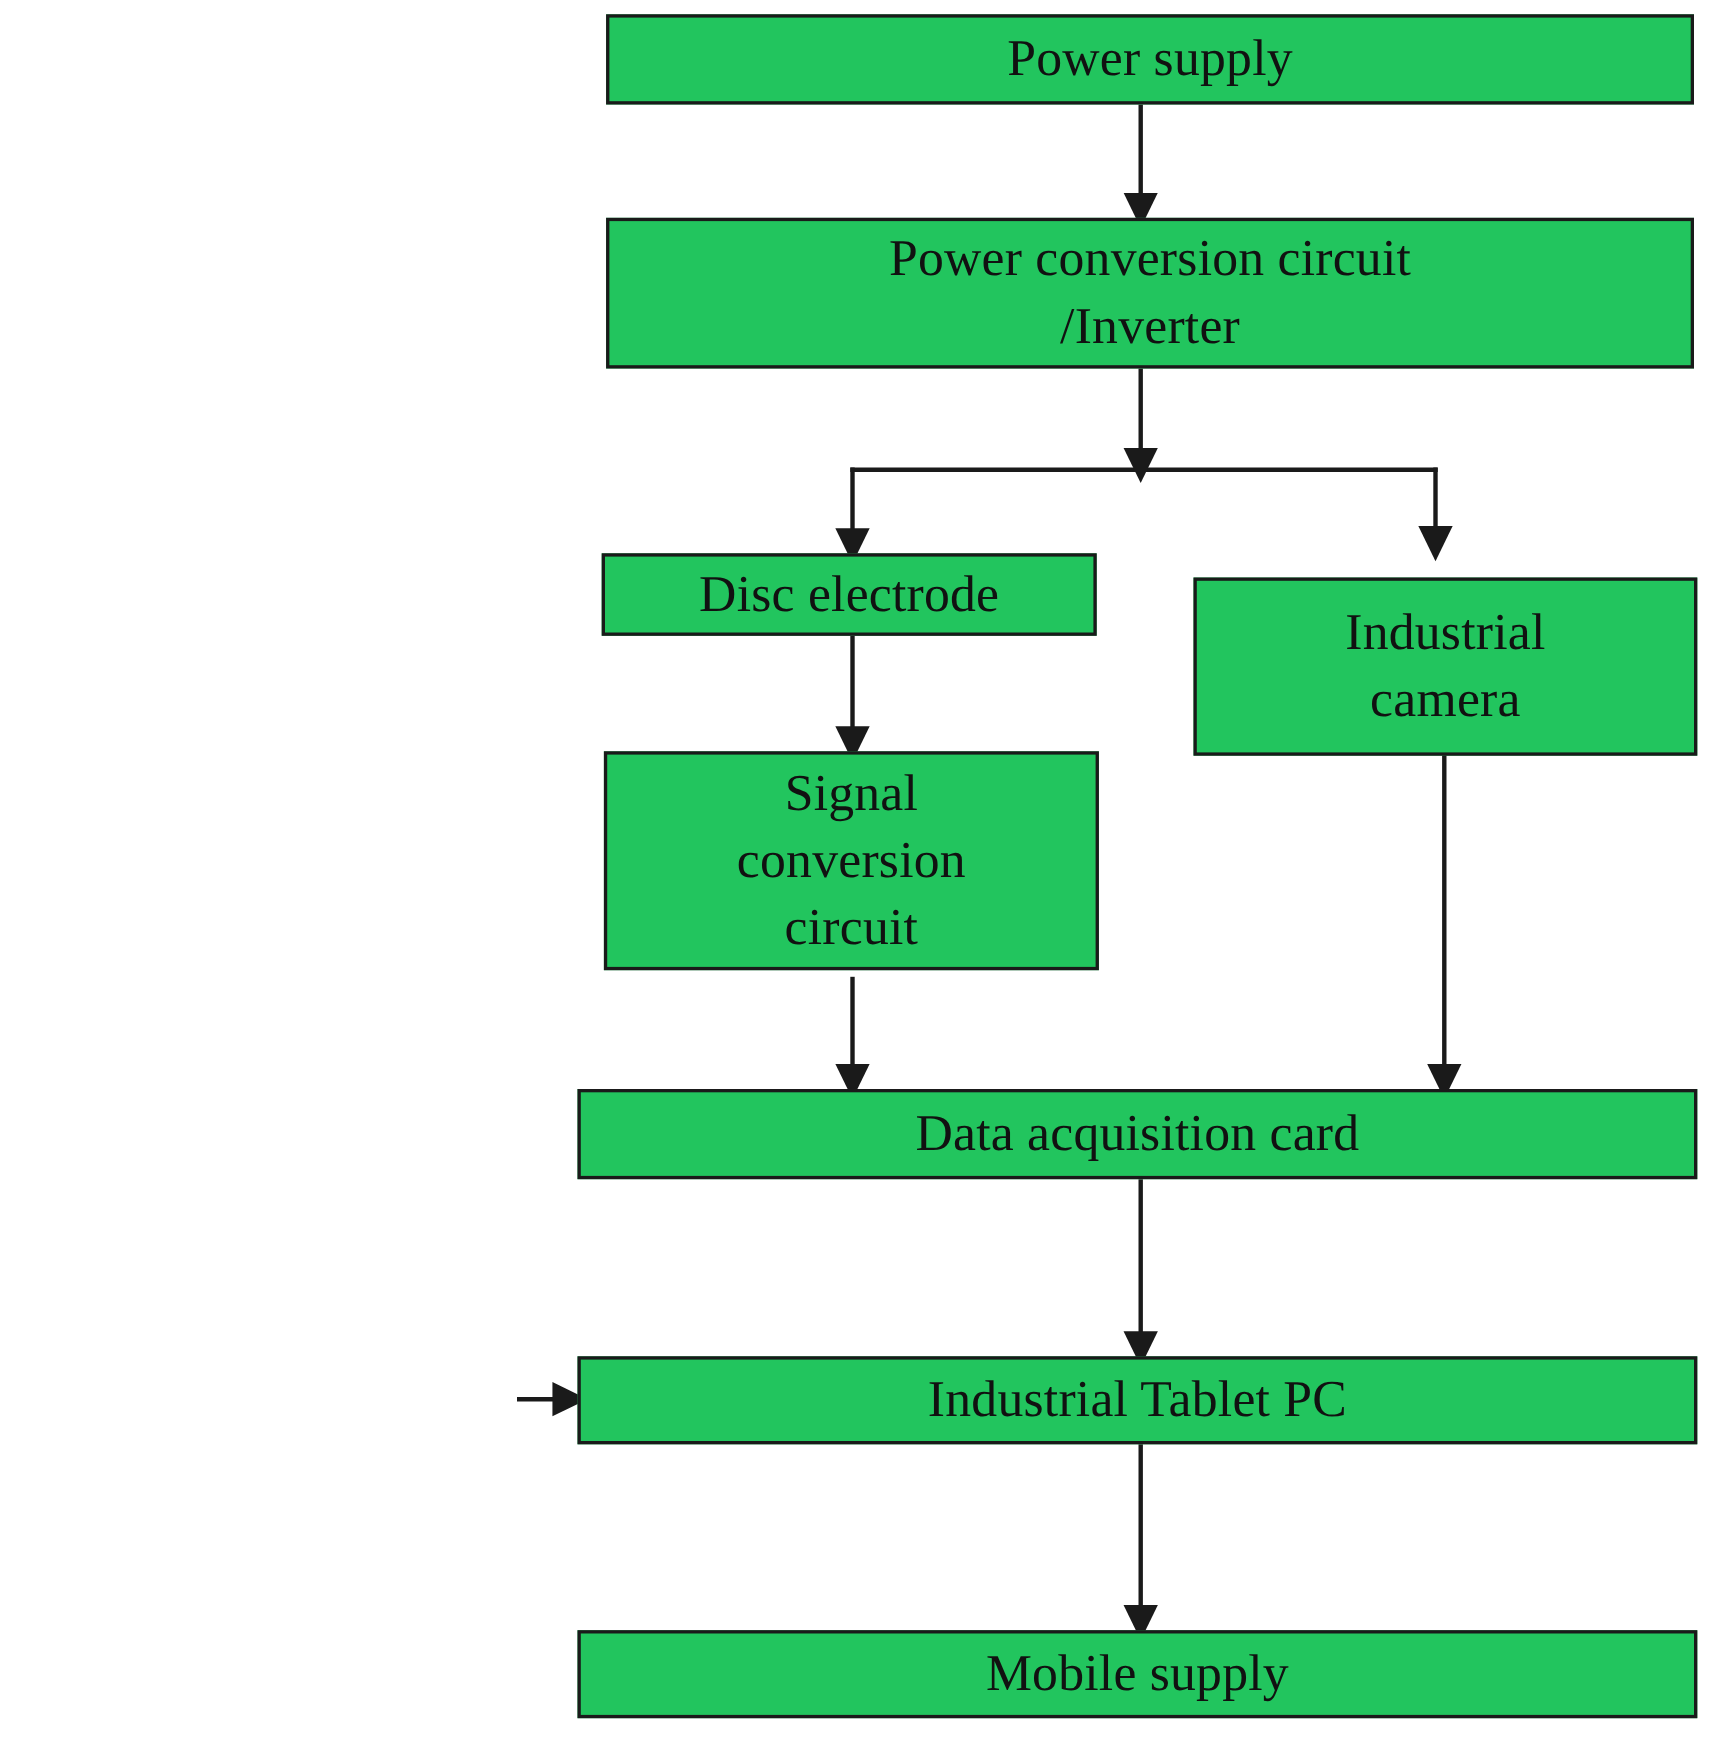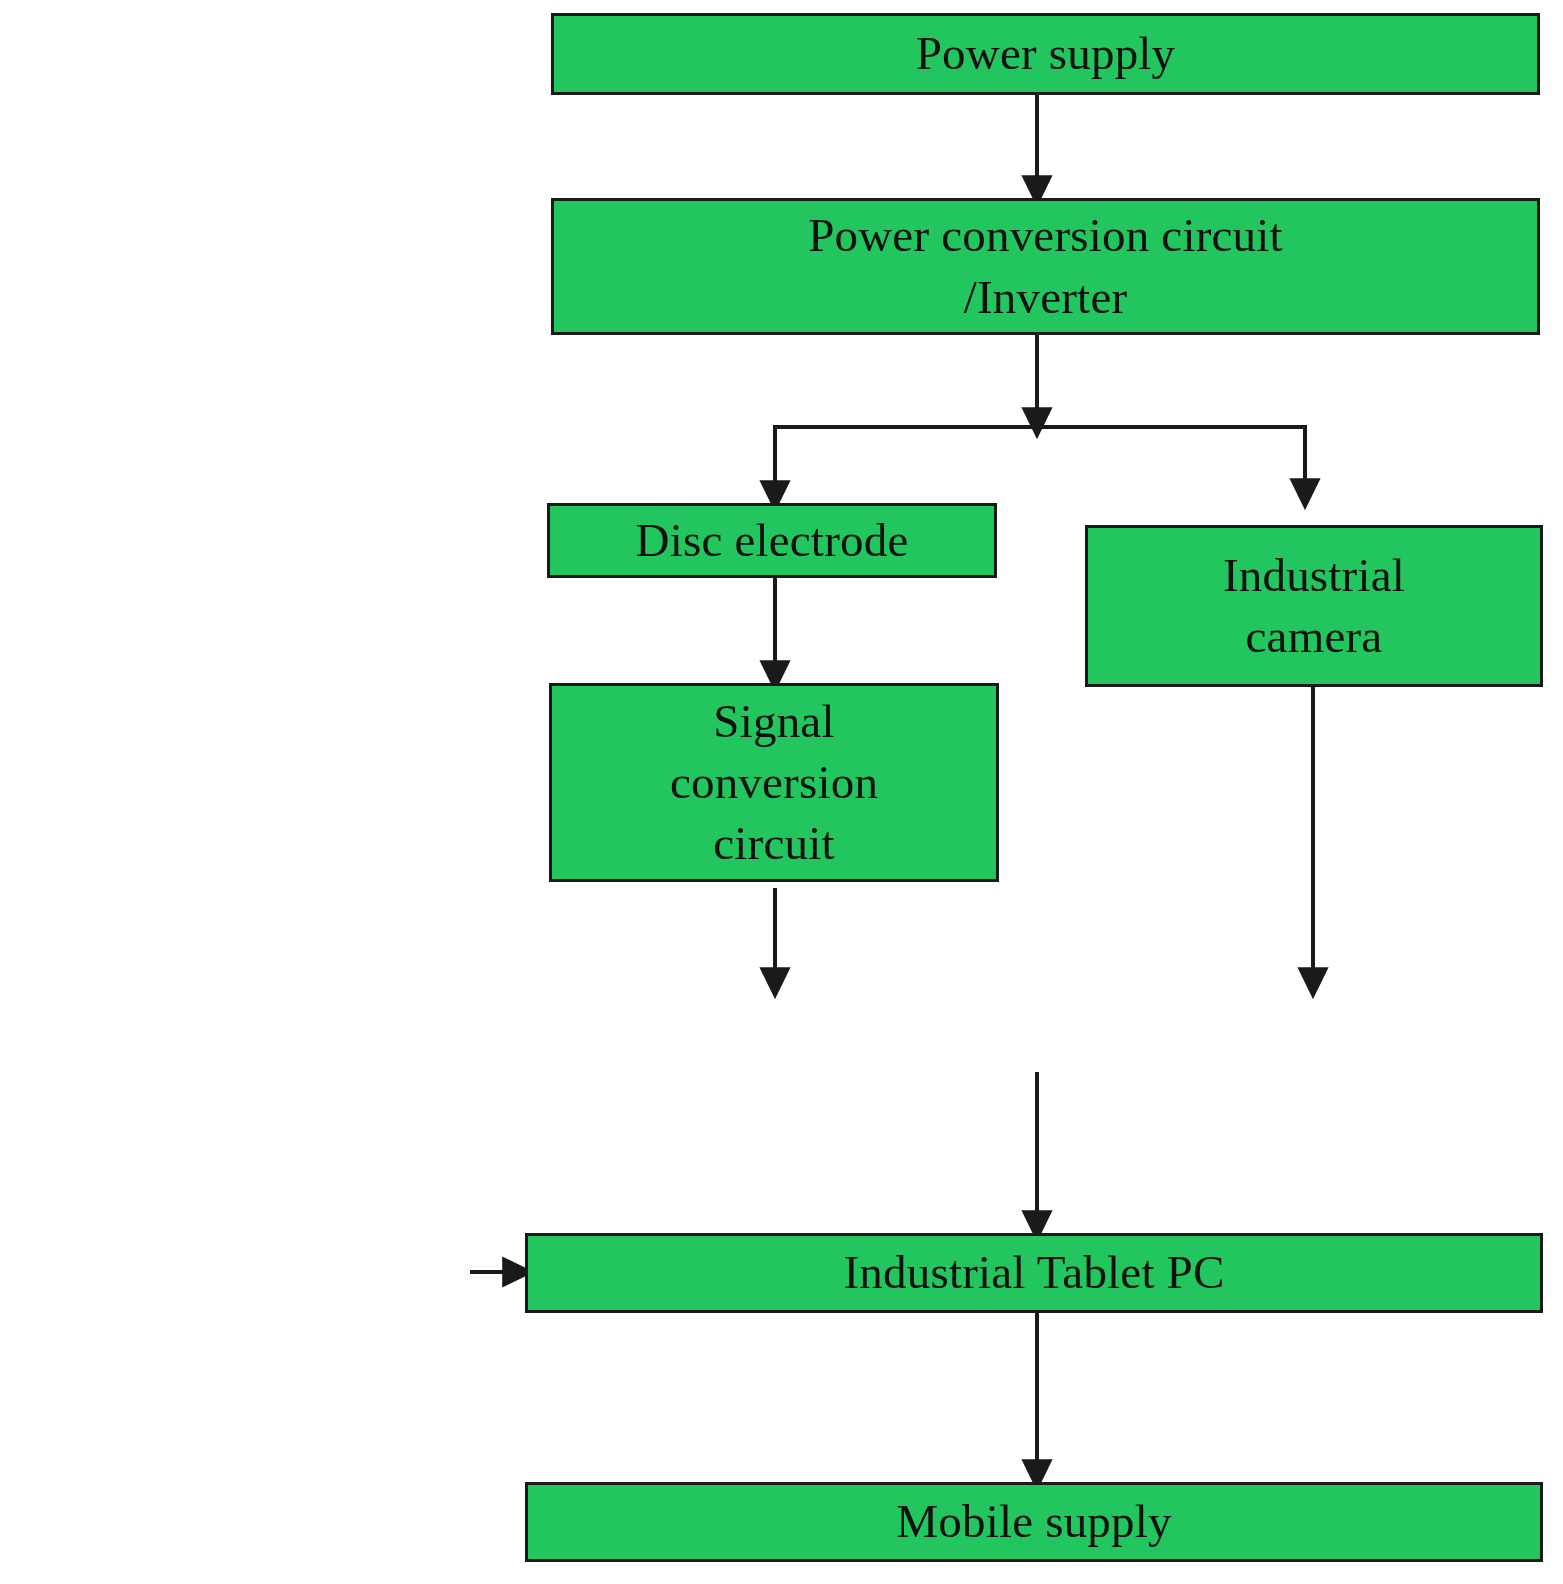--- a/index.html
+++ b/index.html
@@ -95,20 +95,23 @@
   </div>
 
   <div class="node two-line" style="left: 1085px; top: 501px; width: 458px; height: 162px; margin-top: 24px;">
     <span class="label">Industrial<br>camera</span>
   </div>
 
   <div class="node three-line" style="left: 549px; top: 683px; width: 450px; height: 199px;">
     <span class="label">Signal<br>conversion<br>circuit</span>
   </div>
 
+  <div class="node" style="left: 525px; top: 990px; width: 1018px; height: 82px;">
+    <span class="label">Data acquisition card</span>
+  </div>
 
 
   <div class="node" style="left: 525px; top: 1233px; width: 1018px; height: 80px; align-items: center;">
     <span class="label">Industrial Tablet PC</span>
   </div>
 
   <div class="node" style="left: 525px; top: 1482px; width: 1018px; height: 80px;">
     <span class="label">Mobile supply</span>
   </div>
 

